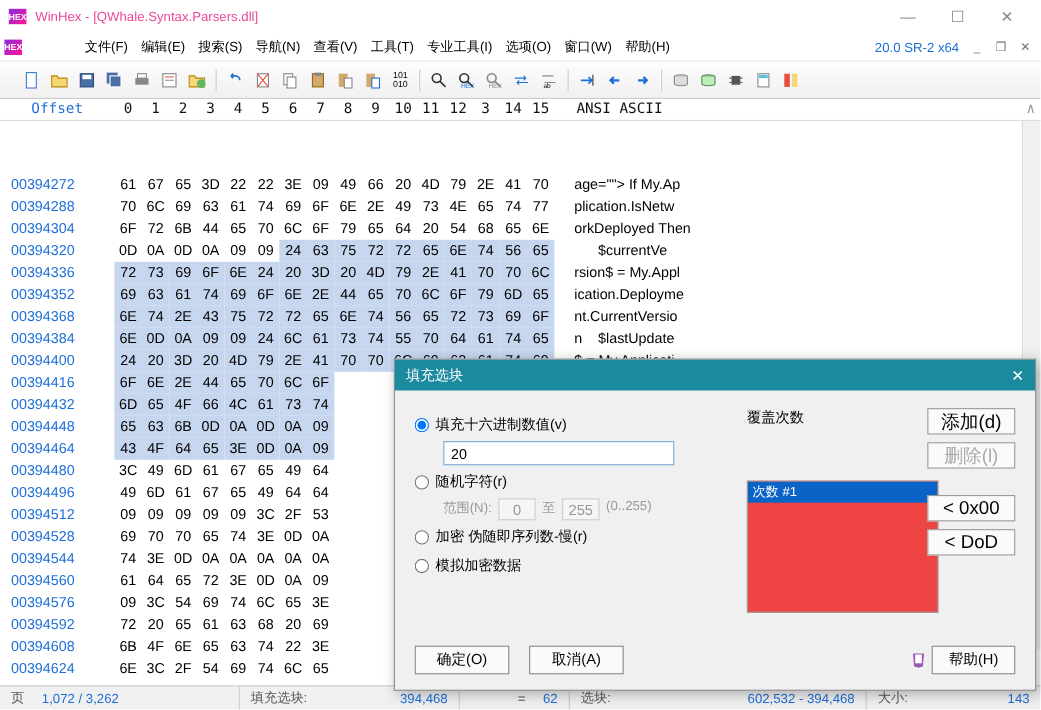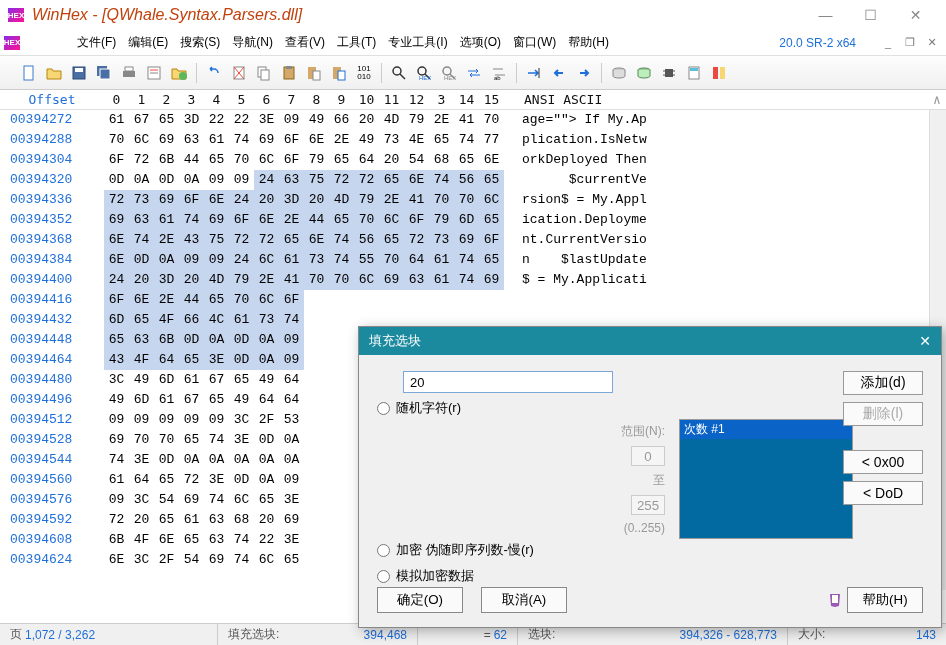--- a/index.html
+++ b/index.html
@@ -1,63 +1,63 @@
 <!DOCTYPE html>
 <html><head>
 <meta charset="utf-8">
 <style>
 * { box-sizing: border-box; margin: 0; padding: 0; }
 body { font-family: "Segoe UI", Tahoma, sans-serif; font-size: 12px; background: #fff; width: 946px; height: 645px; overflow: hidden; position: relative; }
 .titlebar { height: 30px; background: #fff; display: flex; align-items: center; padding: 0 8px; }
 .titlebar .appicon { width: 16px; height: 14px; background: linear-gradient(135deg,#8a2be2,#ff1493); margin-right: 8px; font-size: 8px; color: #fff; font-weight: bold; display: flex; align-items: center; justify-content: center; }
-.titlebar .title { color: #c2410c; font-size: 16px; flex: 1; font-style: italic; }
+.titlebar .title { color: #ec4899; font-size: 12px; flex: 1; }
 .winbtns { display: flex; gap: 0; }
 .winbtn { width: 45px; height: 30px; display: flex; align-items: center; justify-content: center; color: #888; font-size: 14px; cursor: pointer; }
 .menubar { height: 26px; display: flex; align-items: center; padding: 0 4px; gap: 2px; border-bottom: 1px solid #e0e0e0; }
 .menubar .appicon { width: 16px; height: 14px; background: linear-gradient(135deg,#8a2be2,#ff1493); margin-right: 6px; font-size: 8px; color: #fff; font-weight: bold; display: flex; align-items: center; justify-content: center; }
 .menuitem { padding: 3px 6px; cursor: pointer; font-size: 12px; }
-.version { margin-left: auto; margin-right: 20px; color: #1e6fd9; }
+.version { margin-left: auto; margin-right: 4px; color: #1e6fd9; }
 .mdibtn { width: 20px; height: 18px; display: flex; align-items: center; justify-content: center; color: #7a7a7a; cursor: pointer; font-size: 11px; }
 .toolbar { height: 34px; display: flex; align-items: center; padding: 0 18px; gap: 3px; background: linear-gradient(#fdfdfd,#f0f0f0); border-bottom: 1px solid #ccc; }
 .tbtn { width: 22px; height: 22px; display: flex; align-items: center; justify-content: center; cursor: pointer; border-radius: 2px; }
 .tsep { width: 1px; height: 20px; background: #ccc; margin: 0 3px; }
 .tbtn svg { width: 16px; height: 16px; }
 .hexheader { height: 20px; display: flex; font-family: Consolas, monospace; font-size: 13px; color: #111; background: #fff; border-bottom: 1px solid #ddd; align-items: center; }
 .hexheader .off { width: 104px; text-align: center; color: #1e6fd9; }
 .hexheader .cols { display: flex; }
 .hexheader .col { width: 25px; text-align: center; }
 .hexheader .ansi { padding-left: 20px; color: #111; }
 .hexheader .scroll { margin-left: auto; width: 18px; text-align: center; color: #999; cursor: pointer; }
-.hexbody { font-family: Liberation Mono, monospace; font-size: 13px; line-height: 20px; white-space: pre; }
+.hexbody { font-family: Liberation Sans, sans-serif; font-size: 13px; line-height: 20px; white-space: pre; margin-top: 48px; }
 .hexrow { display: flex; height: 20px; padding:0; }
 .hexrow .off { width: 104px; color: #1e6fd9; text-align: left; padding-left: 10px; }
 .hexrow .bytes { display: flex; }
 .hexrow .b { width: 25px; text-align: center; }
 .hexrow .txt { padding-left: 18px; }
 .hexrow .sel { background: #c7d6ef; }
 .statusbar { position: absolute; left: 0; bottom: 0; right: 0; height: 22px; background: #f0f0f0; border-top: 1px solid #ccc; display: flex; align-items: center; font-size: 12px; }
 .statcell { padding: 0 10px; border-right: 1px solid #ccc; height: 22px; display: flex; align-items: center; }
 .statlabel { color: #555; }
-.statval { color: #1e6fd9; margin-left: 3px; }
+.statval { color: #1e6fd9; margin-left: 16px; }
 .dialog { position: absolute; left: 358px; top: 326px; width: 584px; height: 302px; background: #f0f0f0; border: 1px solid #888; box-shadow: 3px 3px 12px rgba(0,0,0,0.3); }
 .dlg-title { height: 28px; background: #1b8a9e; color: #fff; display: flex; align-items: center; padding: 0 10px; font-size: 13px; }
 .dlg-close { margin-left: auto; cursor: pointer; font-size: 14px; }
 .dlg-body { padding: 16px 18px; display: flex; gap: 14px; }
 .dlg-left { flex: 1; }
 .radio-row { display: flex; align-items: center; margin: 6px 0; font-size: 13px; }
 .radio-row input { margin-right: 6px; }
 .hexinput { margin-left: 26px; width: 210px; height: 22px; border: 1px solid #7aa7d7; padding: 0 6px; font-size: 13px; background: #fff; }
-.range { margin-left: 26px; color: #999; font-size: 12px; display: flex; gap: 6px; align-items: flex-end; flex-direction: column; }
+.range { margin-left: 26px; color: #999; font-size: 12px; display: flex; gap: 6px; align-items: flex-start; }
 .range input { width: 34px; height: 20px; border: 1px solid #ccc; text-align: center; color: #999; background: #f5f5f5; }
 .dlg-right { width: 150px; }
 .dlg-right .lbl { font-size: 13px; margin-bottom: 4px; }
-.passlist { width: 174px; height: 120px; border: 1px solid #999; background: #0369a1; font-size: 12px; margin-top: 48px; }
+.passlist { width: 174px; height: 120px; border: 1px solid #999; background: #ef4444; font-size: 12px; margin-top: 48px; }
 .passlist .item { background: #0a63c7; color: #fff; padding: 1px 4px; }
 .dlg-btns { display: flex; flex-direction: column; gap: 7px; }
-.dbtn { width: 80px; height: 24px; border: 1px solid #999; background: #fafafa; font-size: 14px; cursor: pointer; display: flex; align-items: center; justify-content: center; }
+.dbtn { width: 80px; height: 24px; border: 1px solid #999; background: #fafafa; font-size: 17px; cursor: pointer; display: flex; align-items: center; justify-content: center; }
 .dbtn.dis { color: #aaa; }
 .dlg-bottom { position: absolute; left: 0; bottom: 14px; width: 100%; display: flex; gap: 18px; padding: 0 18px; align-items: center; }
 .dlg-bottom .dbtn2 { width: 86px; height: 26px; border: 1px solid #888; background: #fafafa; cursor: pointer; }
 .dlg-bottom .help { margin-left: auto; display: flex; align-items: center; gap: 4px; }
 .dlg-bottom .help svg { width: 16px; height: 16px; }
 .scrollbar-v { position: absolute; right: 0; top: 110px; width: 17px; height: 480px; background: #f0f0f0; border-left: 1px solid #ddd; }
 </style>
 </head>
 <body>
 
@@ -293,35 +293,39 @@
   <div class="statcell" style="width:200px;">
     <span class="statlabel">填充选块:</span>
     <span class="statval" style="margin-left:auto;">394,468</span>
   </div>
   <div class="statcell" style="width:100px;justify-content:flex-end;">
     <span class="statlabel">=</span>
     <span class="statval">62</span>
   </div>
   <div class="statcell" style="width:270px;">
     <span class="statlabel">选块:</span>
-    <span class="statval" style="margin-left:auto;">394,326 - 628,773</span>
+    <span class="statval" style="margin-left:auto;">602,532 - 394,468</span>
   </div>
   <div class="statcell" style="flex:1;border-right:none;">
     <span class="statlabel">大小:</span>
     <span class="statval" style="margin-left:auto;">143</span>
   </div>
 </div>
 
 <div class="dialog">
   <div class="dlg-title">
     <span>填充选块</span>
     <span class="dlg-close">✕</span>
   </div>
   <div class="dlg-body">
     <div class="dlg-left">
+      <div class="radio-row">
+        <input type="radio" checked="" style="">
+        <span>填充十六进制数值(v)</span>
+      </div>
       <input class="hexinput" value="20" style="">
       <div class="radio-row" style="">
         <input type="radio" style="">
         <span>随机字符(r)</span>
       </div>
       <div class="range">
         <span>范围(N):</span>
         <input disabled="" value="0" style="">
         <span>至</span>
         <input disabled="" value="255" style="">
@@ -330,20 +334,21 @@
       <div class="radio-row">
         <input type="radio" style="">
         <span>加密 伪随即序列数-慢(r)</span>
       </div>
       <div class="radio-row" style="margin-top:8px;">
         <input type="radio" style="">
         <span>模拟加密数据</span>
       </div>
     </div>
     <div class="dlg-right">
+      <div class="lbl">覆盖次数</div>
       <div class="passlist">
         <div class="item">次数 #1</div>
       </div>
     </div>
     <div class="dlg-btns">
       <button class="dbtn">添加(d)</button>
       <button class="dbtn dis">删除(l)</button>
       <div style="height:10px;"></div>
       <button class="dbtn">&lt; 0x00</button>
       <button class="dbtn">&lt; DoD</button>

